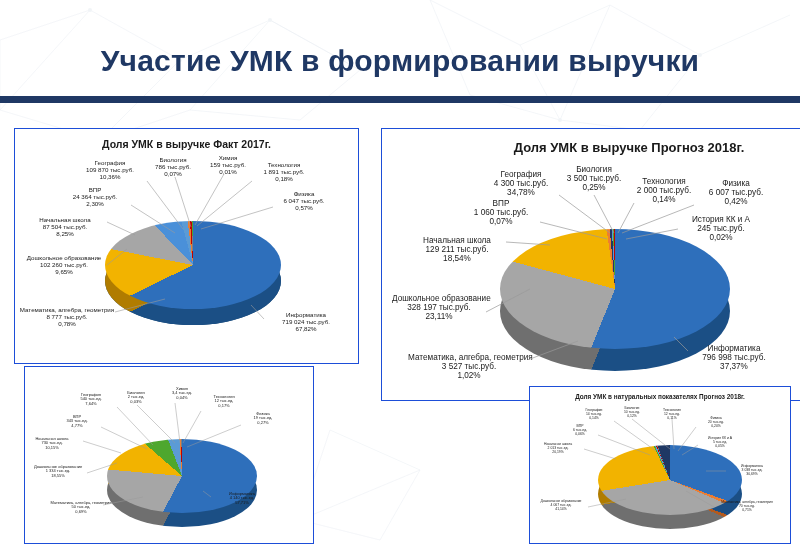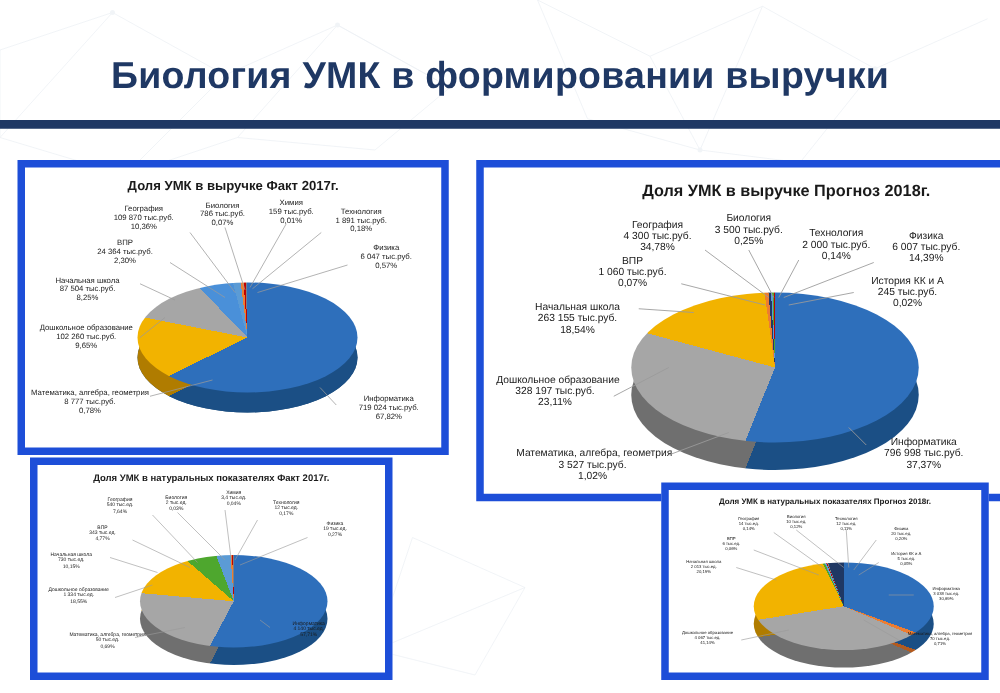--- a/index.html
+++ b/index.html
@@ -17,21 +17,21 @@
     background:#1f3864;
   }
   .page-title{
     position:absolute;left:0;top:44px;width:800px;text-align:center;
     font-size:30px;font-weight:bold;color:#1f3864;
     letter-spacing:.2px;
   }
 
   .panel{
     position:absolute;background:#ffffff;
-    border:6px solid #1d4ed8;
+    border:1px solid #1d4ed8;
     box-sizing:border-box;
   }
   .panel-title{
     position:absolute;left:0;width:100%;text-align:center;
     font-weight:bold;color:#1a1a1a;
   }
 
   
   .pie-wrap{position:absolute;}
   .pie-side{
@@ -86,21 +86,21 @@
       <circle cx="700" cy="55" r="2"></circle>
     <circle cx="720" cy="350" r="2"></circle>
       <circle cx="660" cy="460" r="2"></circle>
   </g>
   <g stroke="#dbe3ec" stroke-width="0.8" fill="none">
     <path d="M556 408 l0 -16 M556 408 l0 16 M556 408 l-16 0 M556 408 l16 0 M556 408 l-11 -11 M556 408 l11 11 M556 408 l-11 11 M556 408 l11 -11"></path>
     <path d="M108 432 l0 -14 M108 432 l0 14 M108 432 l-14 0 M108 432 l14 0"></path>
   </g>
 </svg>
 
-<div class="page-title">Биология УМК в формировании выручки</div>
+<div class="page-title">Участие УМК в формировании выручки</div>
 <div class="title-bar"></div>
 
 <div class="panel" id="p1">
   <div class="panel-title">Доля УМК в выручке Факт 2017г.</div>
 
   <div class="pie-wrap" style="left:90px;top:92px;width:176px;height:110px;">
     <div class="pie-side" style="top:16px;width:176px;height:88px;background:#1f4e79;"></div>
     <div class="pie-side" style="top:16px;width:176px;height:88px;background:
         conic-gradient(from 0deg,#1b4f85 0deg 244deg,#b07c00 244deg 281deg,#6f6f6f 281deg 316deg,#2f6ea8 316deg 345deg,#3c7ab0 345deg 353deg,#b35a1e 353deg 356deg,#8a0000 356deg 358deg,#5a5a5a 358deg 359deg,#2f7a1e 359deg 360deg);border-radius:50%;"></div>
     <div class="pie-top" style="width:176px;height:88px;background:
@@ -195,35 +195,35 @@
     <span class="nm">0,25%</span>
   </div>
   <div class="lbl" style="left:241px;top:48px;width:82px;">
     <span class="nm">Технология</span>
     <span class="nm">2 000 тыс.руб.</span>
     <span class="nm">0,14%</span>
   </div>
   <div class="lbl" style="left:312px;top:50px;width:84px;">
     <span class="nm">Физика</span>
     <span class="nm">6 007 тыс.руб.</span>
-    <span class="nm">14,39%</span>
+    <span class="nm">0,42%</span>
   </div>
   <div class="lbl" style="left:80px;top:70px;width:78px;">
     <span class="nm">ВПР</span>
     <span class="nm">1 060 тыс.руб.</span>
     <span class="nm">0,07%</span>
   </div>
   <div class="lbl" style="left:296px;top:86px;width:86px;">
     <span class="nm">История КК и А</span>
     <span class="nm">245 тыс.руб.</span>
     <span class="nm">0,02%</span>
   </div>
   <div class="lbl" style="left:26px;top:107px;width:98px;">
     <span class="nm">Начальная школа</span>
-    <span class="nm">263 155 тыс.руб.</span>
+    <span class="nm">129 211 тыс.руб.</span>
     <span class="nm">18,54%</span>
   </div>
   <div class="lbl" style="left:10px;top:165px;width:94px;">
     <span class="nm">Дошкольное образование</span>
     <span class="nm">328 197 тыс.руб.</span>
     <span class="nm">23,11%</span>
   </div>
   <div class="lbl" style="left:26px;top:224px;width:122px;">
     <span class="nm">Математика, алгебра, геометрия</span>
     <span class="nm">3 527 тыс.руб.</span>
@@ -245,21 +245,20 @@
       <path d="M296 100 L244 110"></path>
       <path d="M124 113 L168 116"></path>
       <path d="M104 183 L148 160"></path>
       <path d="M148 230 L196 212"></path>
       <path d="M306 222 L292 208"></path>
     </g>
   </svg>
 </div>
 
 <div class="panel" id="p3">
-  <div class="panel-title">Доля УМК в натуральных показателях Факт 2017г.</div>
 
   <div class="pie-wrap" style="left:82px;top:72px;width:150px;height:92px;">
     <div class="pie-side" style="top:14px;width:150px;height:74px;background:
         conic-gradient(from 0deg,#1b4f85 0deg 208deg,#6f6f6f 208deg 275deg,#b07c00 275deg 311deg,#2f7a1e 311deg 339deg,#3c7ab0 339deg 356deg,#b35a1e 356deg 358deg,#8a0000 358deg 359deg,#5a5a5a 359deg 360deg);border-radius:50%;"></div>
     <div class="pie-top" style="width:150px;height:74px;background:
         conic-gradient(from 0deg,#2e6fbb 0deg 208deg,#a6a6a6 208deg 275deg,#f2b300 275deg 311deg,#4ea72e 311deg 339deg,#5b9bd5 339deg 356deg,#ed7d31 356deg 358deg,#c00000 358deg 359deg,#7f7f7f 359deg 360deg);"></div>
   </div>
 
   <div class="lbl" style="left:40px;top:26px;width:52px;">
     <span class="nm">География</span>

